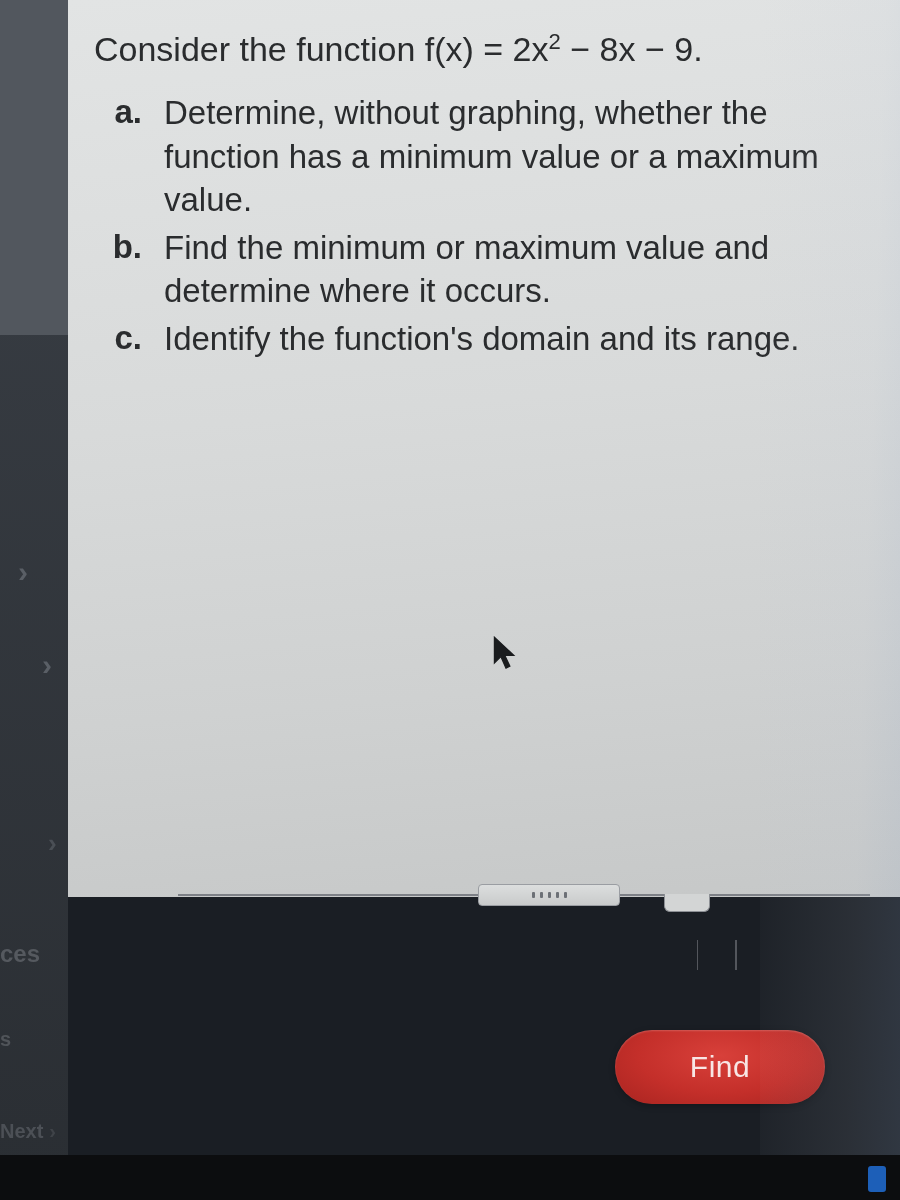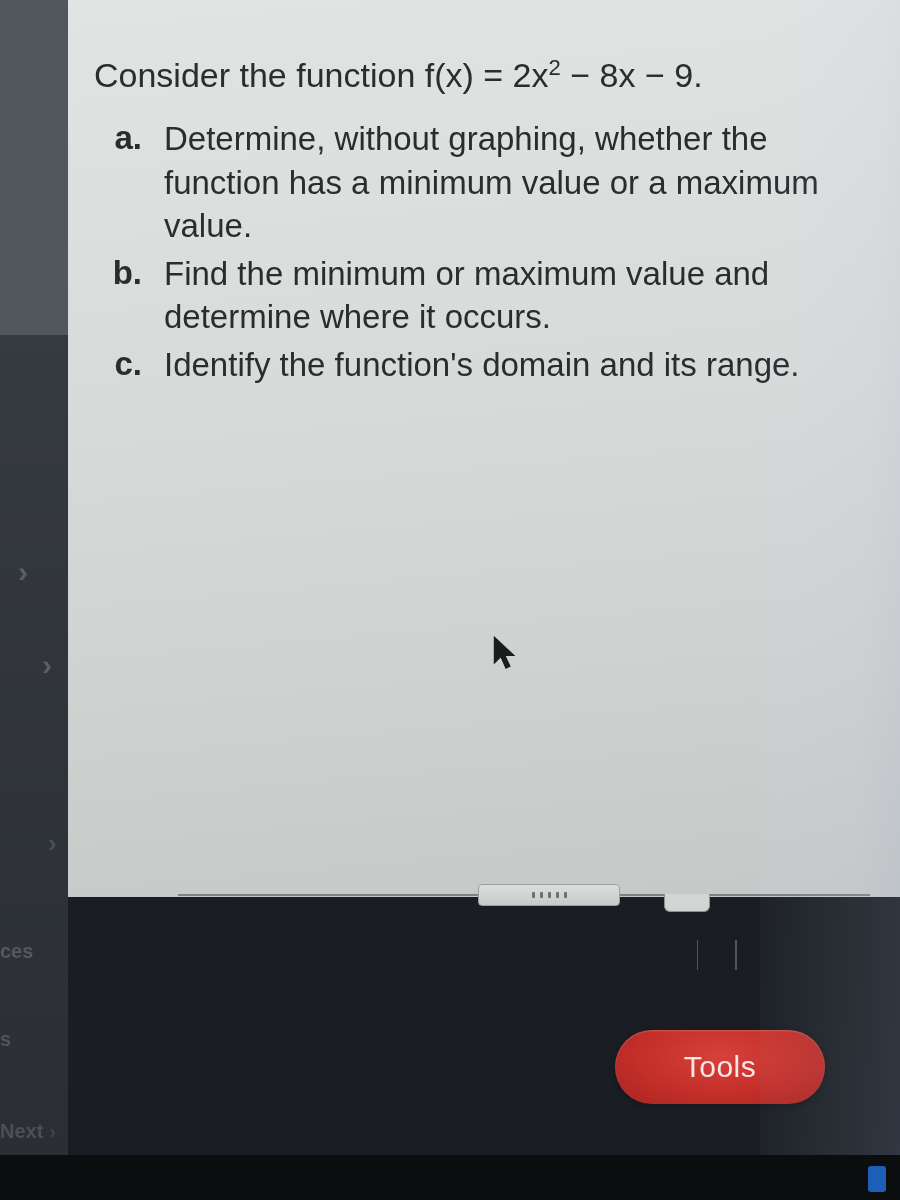--- a/index.html
+++ b/index.html
@@ -29,33 +29,33 @@
     position: absolute;
     left: 6px;
     color: #6b7078;
     font-size: 18px;
     font-weight: bold;
     cursor: pointer;
   }
   .side-chevron-1 { top: 555px; left: 18px; color: #5a5f66; font-size: 30px; }
   .side-chevron-2 { top: 648px; left: 42px; color: #5a5f66; font-size: 30px; }
   .side-chevron-3 { top: 828px; left: 48px; color: #4a4f55; font-size: 26px; }
-  .side-ces { top: 940px; left: 0; font-size: 20px; font-weight: bold; color: #55595f; }
+  .side-ces { top: 940px; left: 0; font-size: 24px; font-weight: bold; color: #55595f; }
   .side-s { top: 1028px; left: 0; font-size: 20px; font-weight: bold; color: #505459; }
   .side-tools { top: 1120px; left: 0; font-size: 20px; font-weight: bold; color: #4c5056; }
   .side-tools-chevron { display:inline-block; margin-left: 6px; color: #3f4348; }
 
   .content {
     position: absolute;
     left: 68px;
     top: 0;
     right: 0;
     height: 897px;
     background: linear-gradient(175deg, #e2e4e4 0%, #d8dada 45%, #cfd1d1 75%, #c6c8c8 100%);
-    padding: 53px 12px 0 26px;
+    padding: 27px 12px 0 26px;
   }
   .question-intro {
     font-size: 34px;
     color: #2a2c2e;
     line-height: 1.3;
     margin-bottom: 20px;
   }
   .question-intro sup { font-size: 0.65em; vertical-align: super; }
   .question-list {
     padding-left: 0;
@@ -232,21 +232,21 @@
       <span class="dot"></span>
       <span class="dot"></span>
       <span class="dot"></span>
     </div>
     <div class="divider-tab"></div>
   </div>
 
   <div class="input-marker"></div>
 
   <div class="next-button">
-    <span>Tools</span>
+    <span>Find</span>
   </div>
 
 </div>
 
 <div class="screen-glare"></div>
 
 <div class="phone-chrome">
   <div class="notch"></div>
 </div>
 

